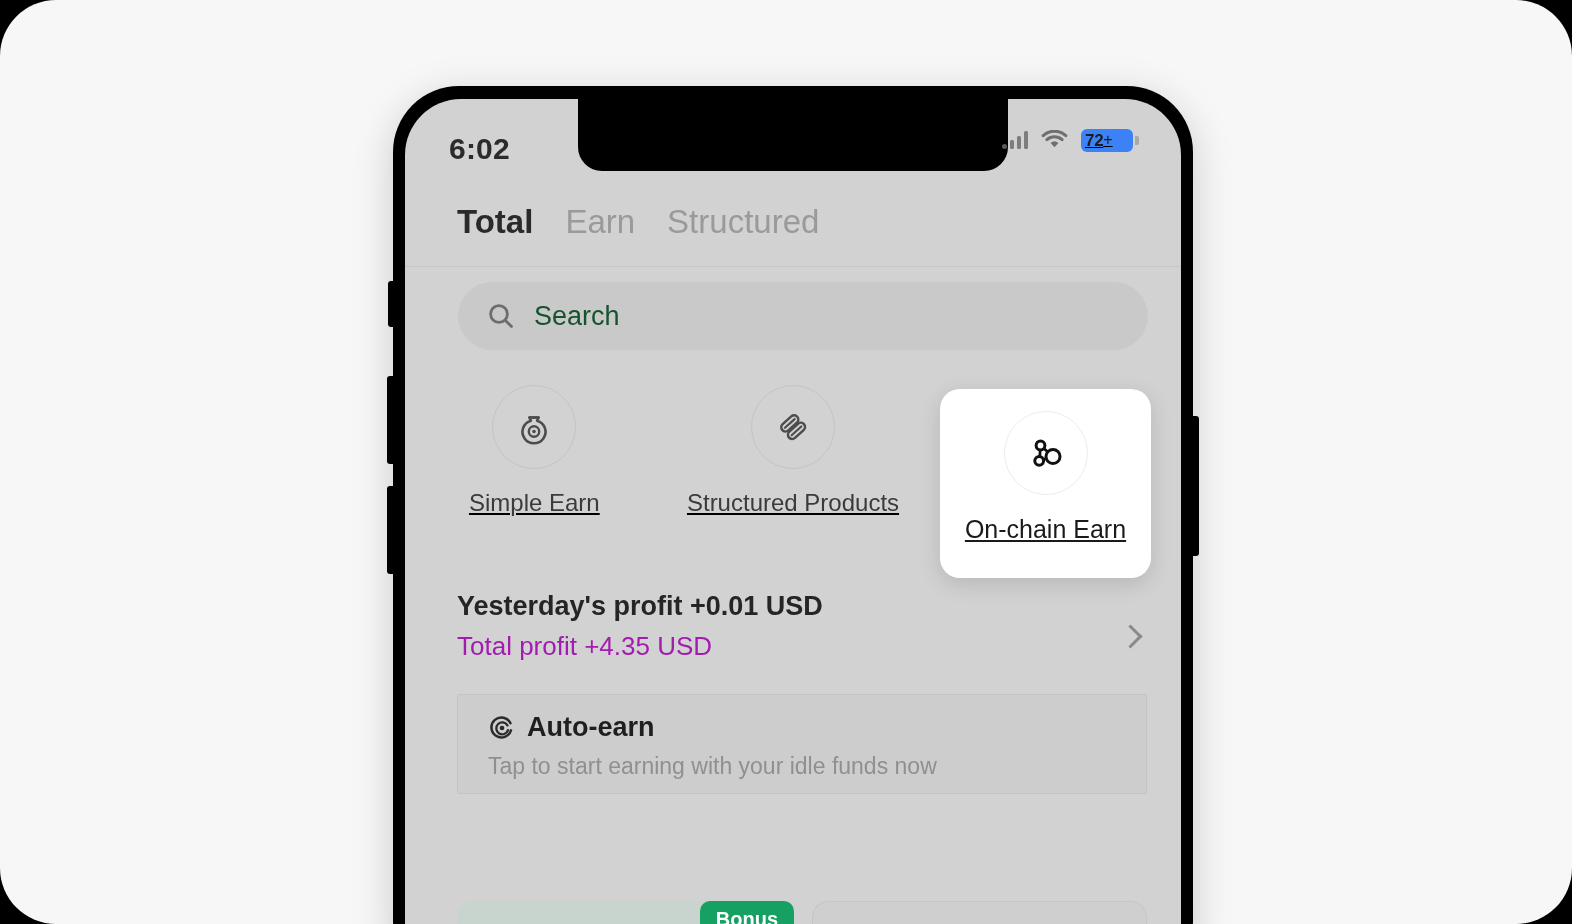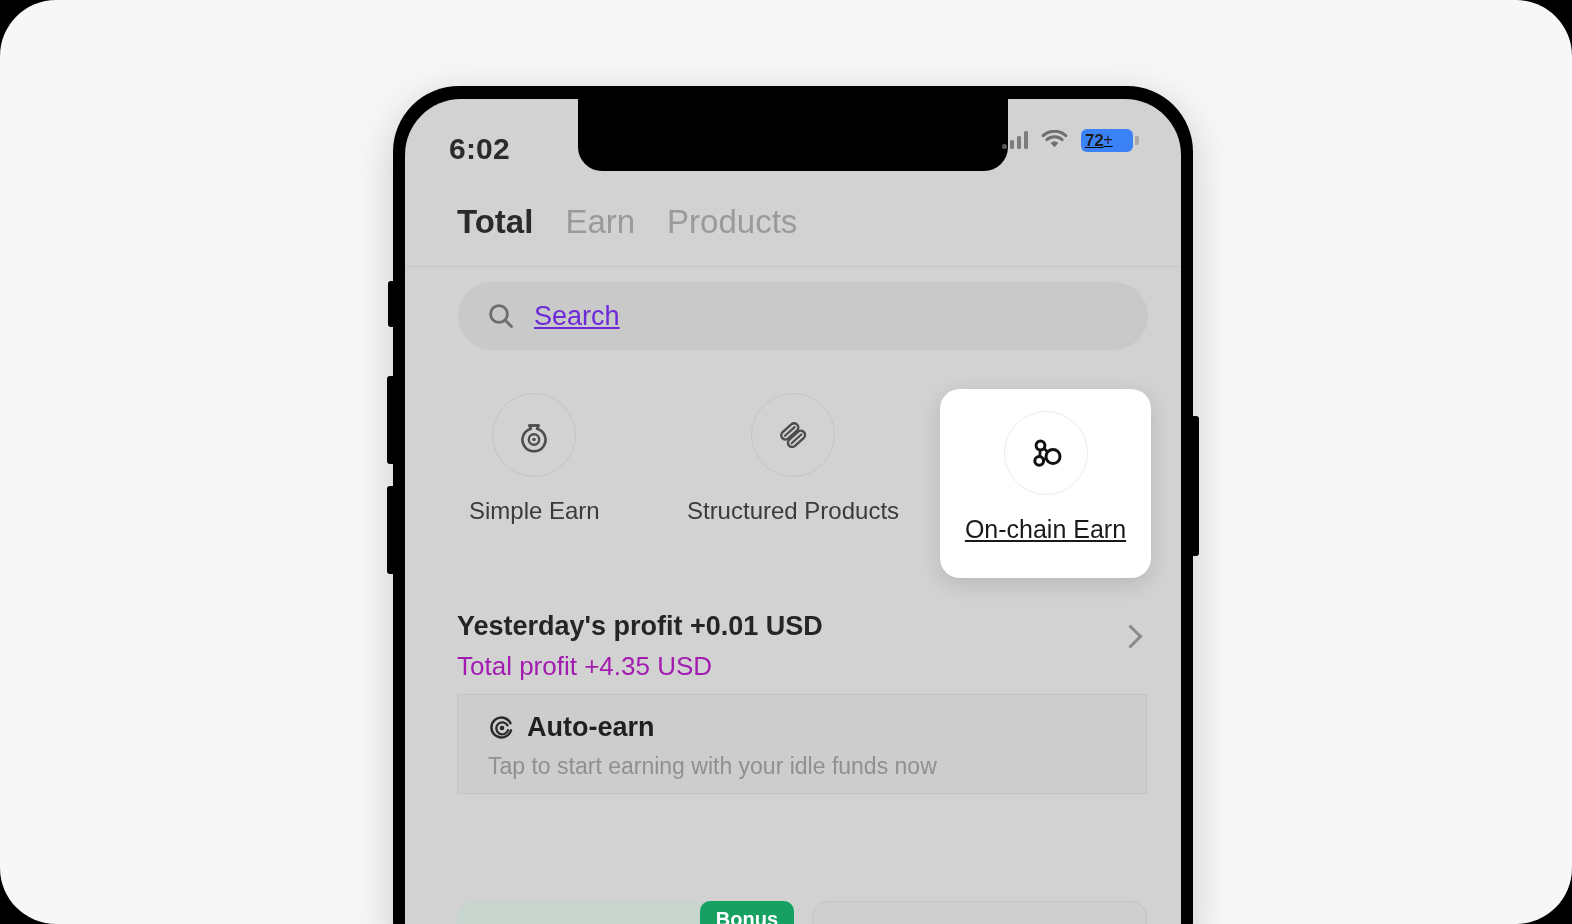--- a/index.html
+++ b/index.html
@@ -146,28 +146,29 @@
     left: 53px;
     width: 690px;
     height: 68px;
     background: #c9c9c9;
     border-radius: 34px;
     display: flex;
     align-items: center;
     padding-left: 28px;
     gap: 18px;
   }
-  #search-placeholder { font-size: 27px; color: #6d28d9; text-decoration: underline; }
+  #search-placeholder { font-size: 27px; color: #14532d; }
 
   
   #categories {
     position: absolute;
-    top: 272px; left: 0; right: 0;
+    top: 264px; left: 0; right: 0;
     height: 190px;
     display: flex;
+    text-decoration: underline;
   }
   .cat {
     flex: 1;
     display: flex; flex-direction: column;
     align-items: center;
     padding-top: 22px;
   }
   .cat-circle {
     width: 84px; height: 84px;
     border-radius: 50%;
@@ -198,21 +199,21 @@
   #cat-highlight .cat-circle { border-color: #ececec; }
   #cat-highlight .cat-label { color: #1a1a1a; font-size: 25px; text-decoration: underline; }
 
   
   #profit-row {
     position: absolute;
     top: 492px; left: 52px; right: 40px;
     height: 86px;
   }
   #profit-title {
-    font-size: 27px; font-weight: bold; color: #252525; margin-top: 20px;
+    font-size: 27px; font-weight: bold; color: #252525;
   }
   #profit-sub {
     margin-top: 9px;
     font-size: 26px; color: #a21caf;
   }
   .chev {
     position: absolute;
     right: 8px; top: 50%;
     transform: translateY(-50%);
     width: 17px; height: 17px;
@@ -314,21 +315,21 @@
             </span>
             <span class="battery-tip"></span>
           </span>
 
         </div>
       </div>
 
       <div id="tabs">
         <div class="tab active">Total</div>
         <div class="tab">Earn</div>
-        <div class="tab">Products</div>
+        <div class="tab">Structured</div>
       </div>
       <div id="tabs-divider"></div>
 
       <div id="search-bar">
         <span>
           <svg class="icon-svg" width="30" height="30" viewBox="0 0 30 30">
             <circle cx="13" cy="13" r="8.4" stroke="#6d6d6d" stroke-width="2.8" fill="none"></circle>
             <line x1="19.2" y1="19.2" x2="25.5" y2="25.5" stroke="#6d6d6d" stroke-width="2.8" stroke-linecap="round"></line>
           </svg>
         </span>

